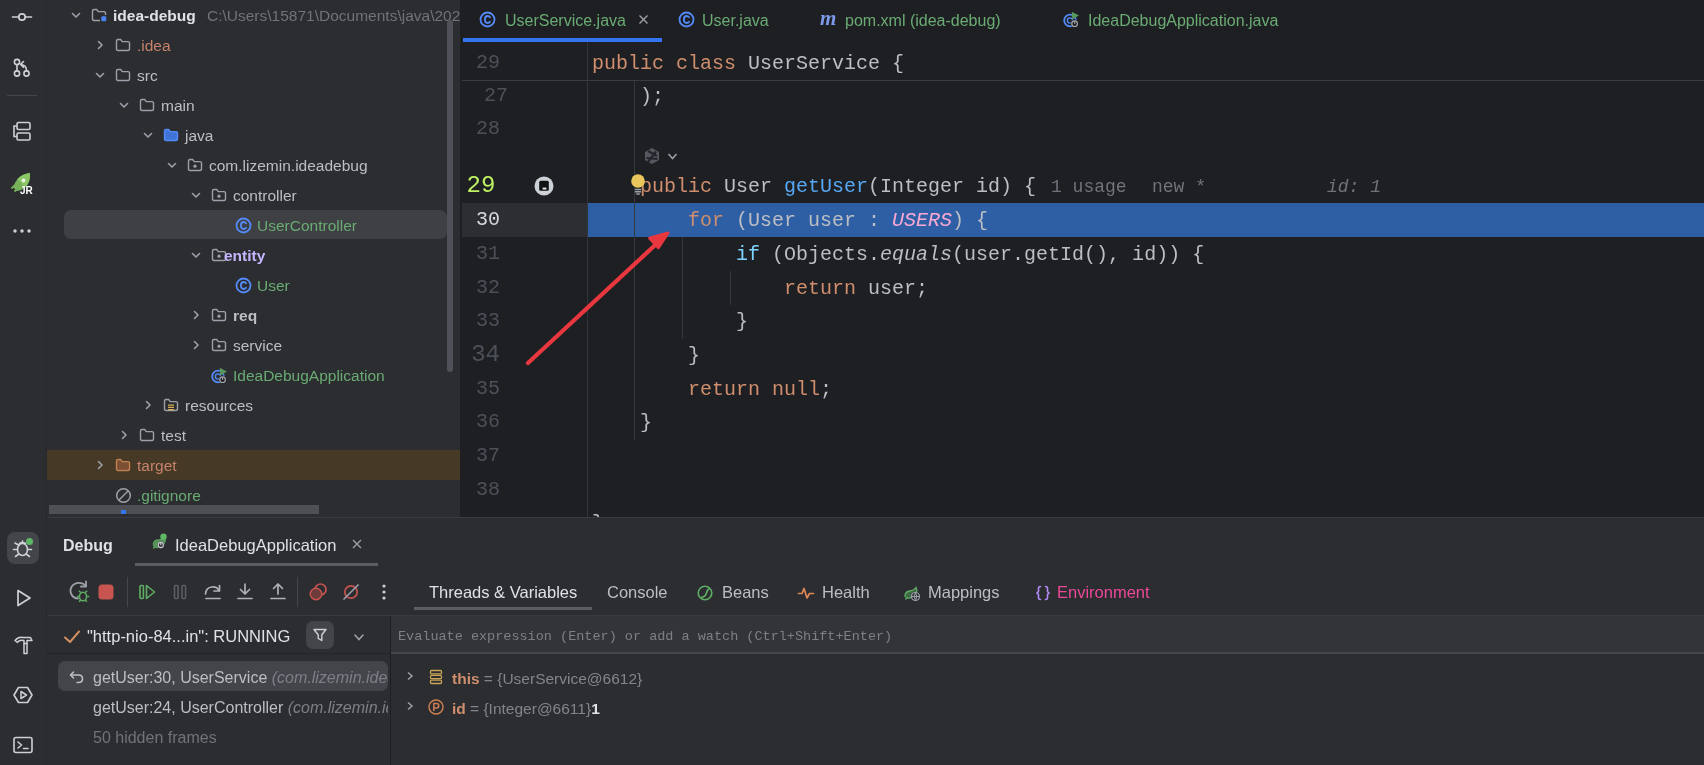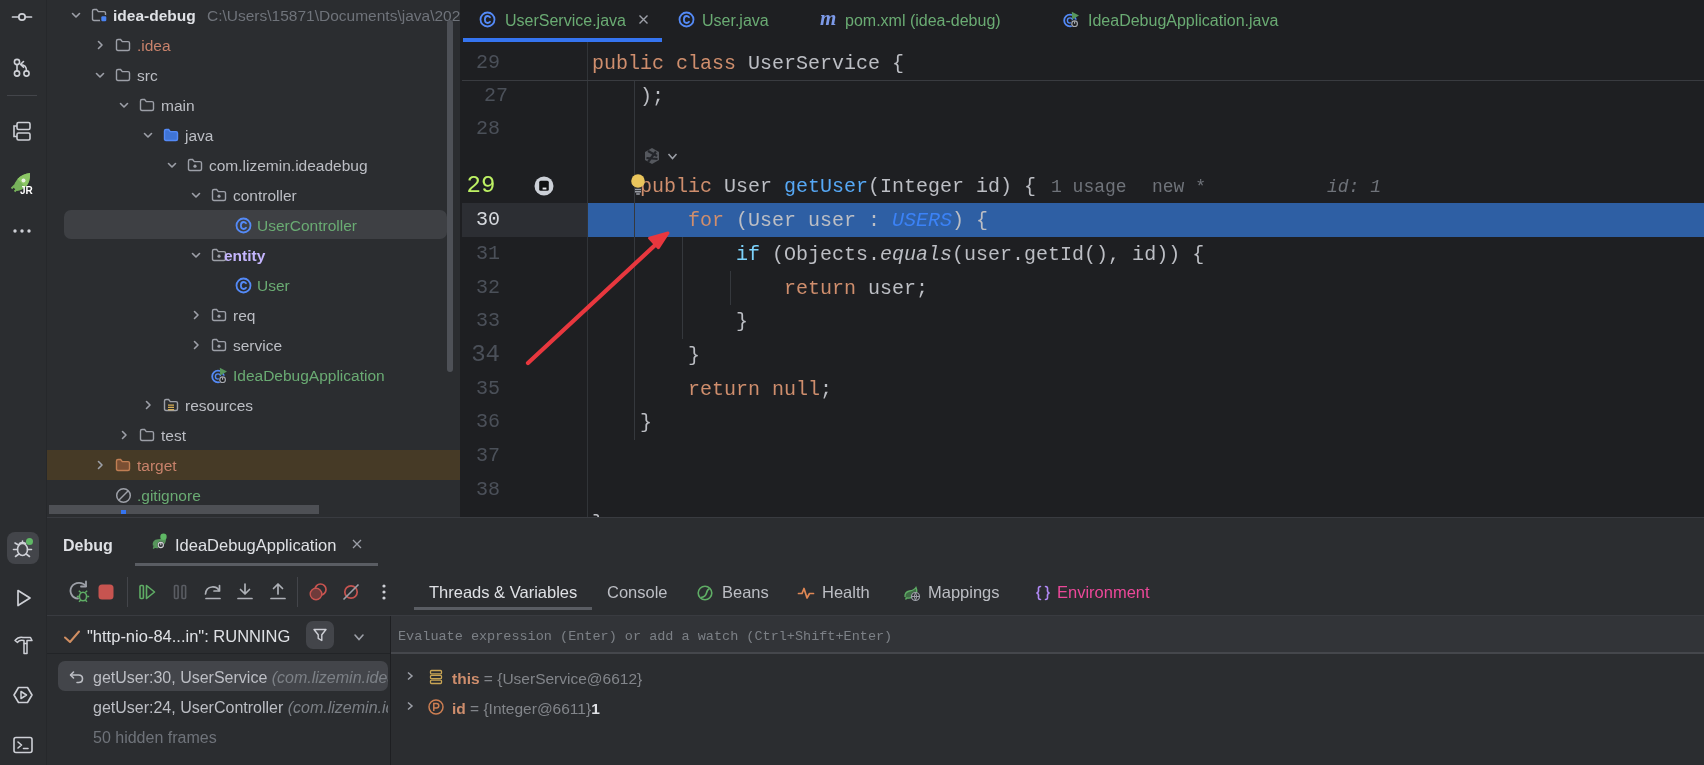--- a/index.html
+++ b/index.html
@@ -135,21 +135,21 @@
         <path d="M11 6.2 Q10.2 5 8.6 5 Q5.9 5 5.9 8.5 Q5.9 12 8.6 12 Q10.2 12 11 10.8" stroke="#548af7" stroke-width="1.8" stroke-linecap="round"></path>
       </svg>
 <div class="lbl f15" style="left:210px;top:276px;color:#6aab73;font-weight:400">User</div>
 <svg style="position:absolute;left:143px;top:309px" width="12" height="12" viewBox="0 0 12 12" fill="none">
         <path d="M4.5 2.5 L8 6 L4.5 9.5" stroke="#9da0a8" stroke-width="1.6" stroke-linecap="round" stroke-linejoin="round"></path>
       </svg>
 <svg style="position:absolute;left:164px;top:307px" width="17" height="17" viewBox="0 0 17 17" fill="none">
         <path d="M1.5 4 Q1.5 2.5 3 2.5 L5.6 2.5 L7.3 4.6 L13 4.6 Q14.5 4.6 14.5 6 L14.5 12 Q14.5 13.5 13 13.5 L3 13.5 Q1.5 13.5 1.5 12 Z" stroke="#9da0a8" stroke-width="1.4" fill="none"></path>
         <circle cx="8" cy="9.2" r="1.6" fill="#9da0a8"></circle>
       </svg>
-<div class="lbl f15" style="left:186px;top:306px;color:#bcbec4;font-weight:400">req</div>
+<div class="lbl f15" style="left:186px;top:306px;color:#bcbec4;font-weight:700">req</div>
 <svg style="position:absolute;left:143px;top:339px" width="12" height="12" viewBox="0 0 12 12" fill="none">
         <path d="M4.5 2.5 L8 6 L4.5 9.5" stroke="#9da0a8" stroke-width="1.6" stroke-linecap="round" stroke-linejoin="round"></path>
       </svg>
 <svg style="position:absolute;left:164px;top:337px" width="17" height="17" viewBox="0 0 17 17" fill="none">
         <path d="M1.5 4 Q1.5 2.5 3 2.5 L5.6 2.5 L7.3 4.6 L13 4.6 Q14.5 4.6 14.5 6 L14.5 12 Q14.5 13.5 13 13.5 L3 13.5 Q1.5 13.5 1.5 12 Z" stroke="#9da0a8" stroke-width="1.4" fill="none"></path>
         <circle cx="8" cy="9.2" r="1.6" fill="#9da0a8"></circle>
       </svg>
 <div class="lbl f15" style="left:186px;top:336px;color:#bcbec4;font-weight:400">service</div>
 <svg style="position:absolute;left:164px;top:367px" width="17" height="17" viewBox="0 0 17 17" fill="none">
         <circle cx="7" cy="9.5" r="5.8" stroke="#548af7" stroke-width="1.8"></circle>
@@ -235,21 +235,21 @@
 <div class="mono a" style="left:0;top:278px;width:38px;text-align:right;font-size:20px;line-height:20px;color:#4b5059;font-weight:400">32</div>
 <div class="mono a" style="left:0;top:311px;width:38px;text-align:right;font-size:20px;line-height:20px;color:#4b5059;font-weight:400">33</div>
 <div class="mono a" style="left:0;top:345px;width:38px;text-align:right;font-size:24px;line-height:20px;color:#4b5059;font-weight:400">34</div>
 <div class="mono a" style="left:0;top:379px;width:38px;text-align:right;font-size:20px;line-height:20px;color:#4b5059;font-weight:400">35</div>
 <div class="mono a" style="left:0;top:412px;width:38px;text-align:right;font-size:20px;line-height:20px;color:#4b5059;font-weight:400">36</div>
 <div class="mono a" style="left:0;top:446px;width:38px;text-align:right;font-size:20px;line-height:20px;color:#4b5059;font-weight:400">37</div>
 <div class="mono a" style="left:0;top:480px;width:38px;text-align:right;font-size:20px;line-height:20px;color:#4b5059;font-weight:400">38</div>
 <div class="mono a" style="left:130px;top:53px;font-size:20px;line-height:21px;color:#bcbec4;white-space:pre"><span style="color:#cf8e6d">public</span> <span style="color:#cf8e6d">class</span> UserService {</div>
 <div class="mono a" style="left:130px;top:86px;font-size:20px;line-height:21px;color:#bcbec4;white-space:pre">    );</div>
 <div class="mono a" style="left:130px;top:176px;font-size:20px;line-height:21px;color:#bcbec4;white-space:pre">    <span style="color:#cf8e6d">public</span> User <span style="color:#56a8f5">getUser</span>(Integer id) {</div>
-<div class="mono a" style="left:130px;top:210px;font-size:20px;line-height:21px;color:#bcbec4;white-space:pre">        <span style="color:#cf8e6d">for</span> (User user : <span style="color:#3b82f6;font-style:italic">USERS</span>) {</div>
+<div class="mono a" style="left:130px;top:210px;font-size:20px;line-height:21px;color:#bcbec4;white-space:pre">        <span style="color:#cf8e6d">for</span> (User user : <span style="color:#f9a8d4;font-style:italic">USERS</span>) {</div>
 <div class="mono a" style="left:130px;top:244px;font-size:20px;line-height:21px;color:#bcbec4;white-space:pre">            <span style="color:#7dd3fc">if</span> (Objects.<span style="font-style:italic">equals</span>(user.getId(), id)) {</div>
 <div class="mono a" style="left:130px;top:278px;font-size:20px;line-height:21px;color:#bcbec4;white-space:pre">                <span style="color:#cf8e6d">return</span> user;</div>
 <div class="mono a" style="left:130px;top:311px;font-size:20px;line-height:21px;color:#bcbec4;white-space:pre">            }</div>
 <div class="mono a" style="left:130px;top:345px;font-size:20px;line-height:21px;color:#bcbec4;white-space:pre">        }</div>
 <div class="mono a" style="left:130px;top:379px;font-size:20px;line-height:21px;color:#bcbec4;white-space:pre">        <span style="color:#cf8e6d">return</span> <span style="color:#cf8e6d">null</span>;</div>
 <div class="mono a" style="left:130px;top:412px;font-size:20px;line-height:21px;color:#bcbec4;white-space:pre">    }</div>
 <div class="mono a" style="left:130px;top:513px;font-size:20px;line-height:21px;color:#bcbec4;white-space:pre">}</div>
 <div class="mono a" style="left:589px;top:178px;font-size:18px;line-height:18px;color:#6f737a">1 usage</div>
 <div class="mono a" style="left:690px;top:178px;font-size:18px;line-height:18px;color:#6f737a">new *</div>
 <div class="mono a" style="left:865px;top:178px;font-size:18px;line-height:18px;color:#6f737a;font-style:italic">id: 1</div>

